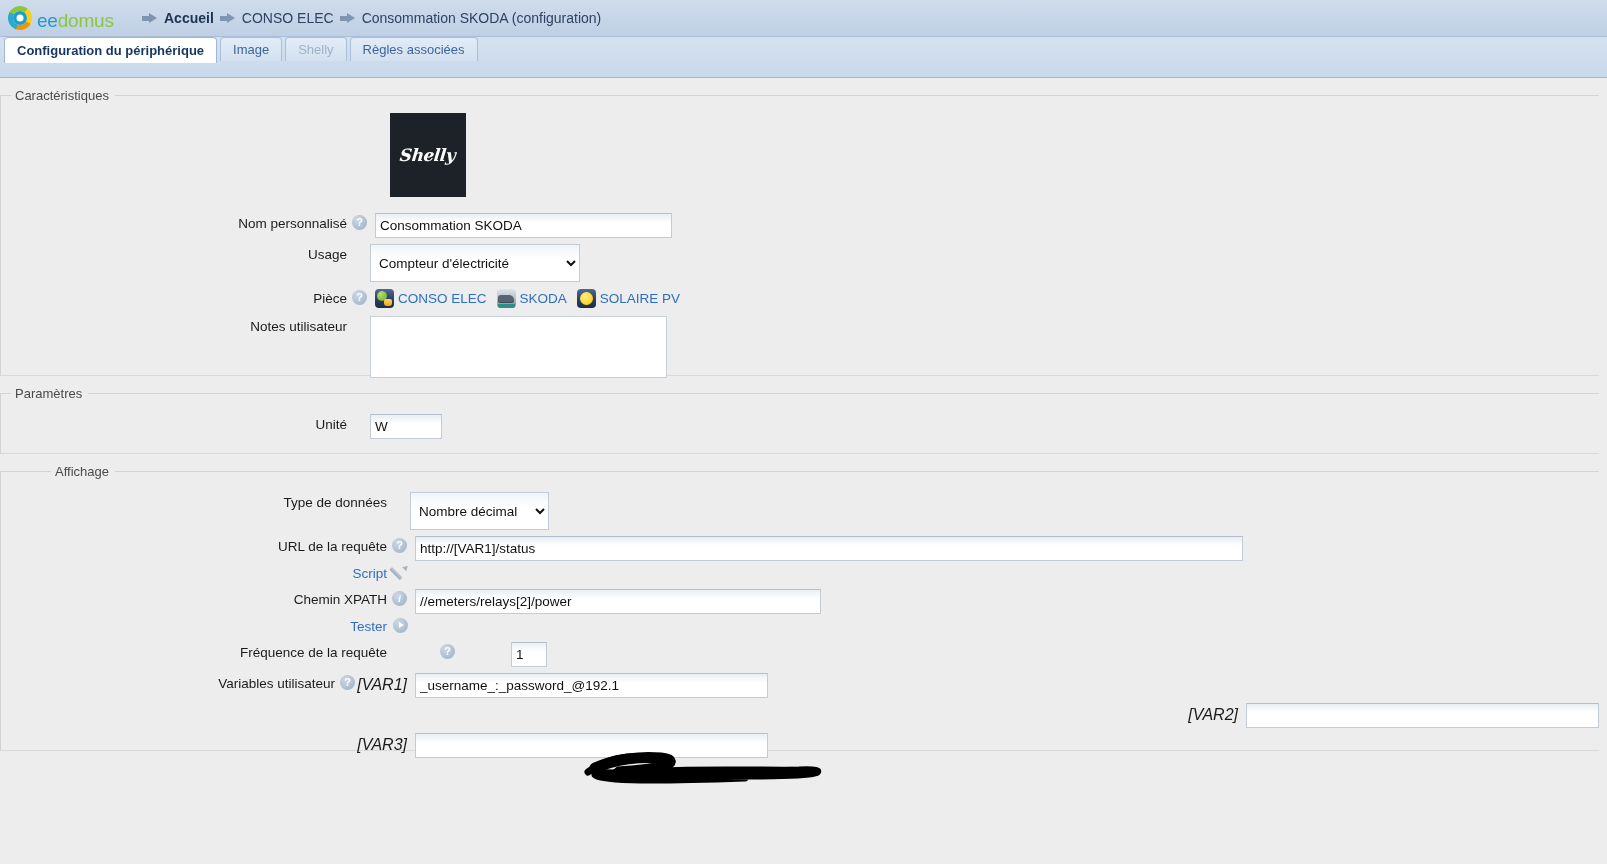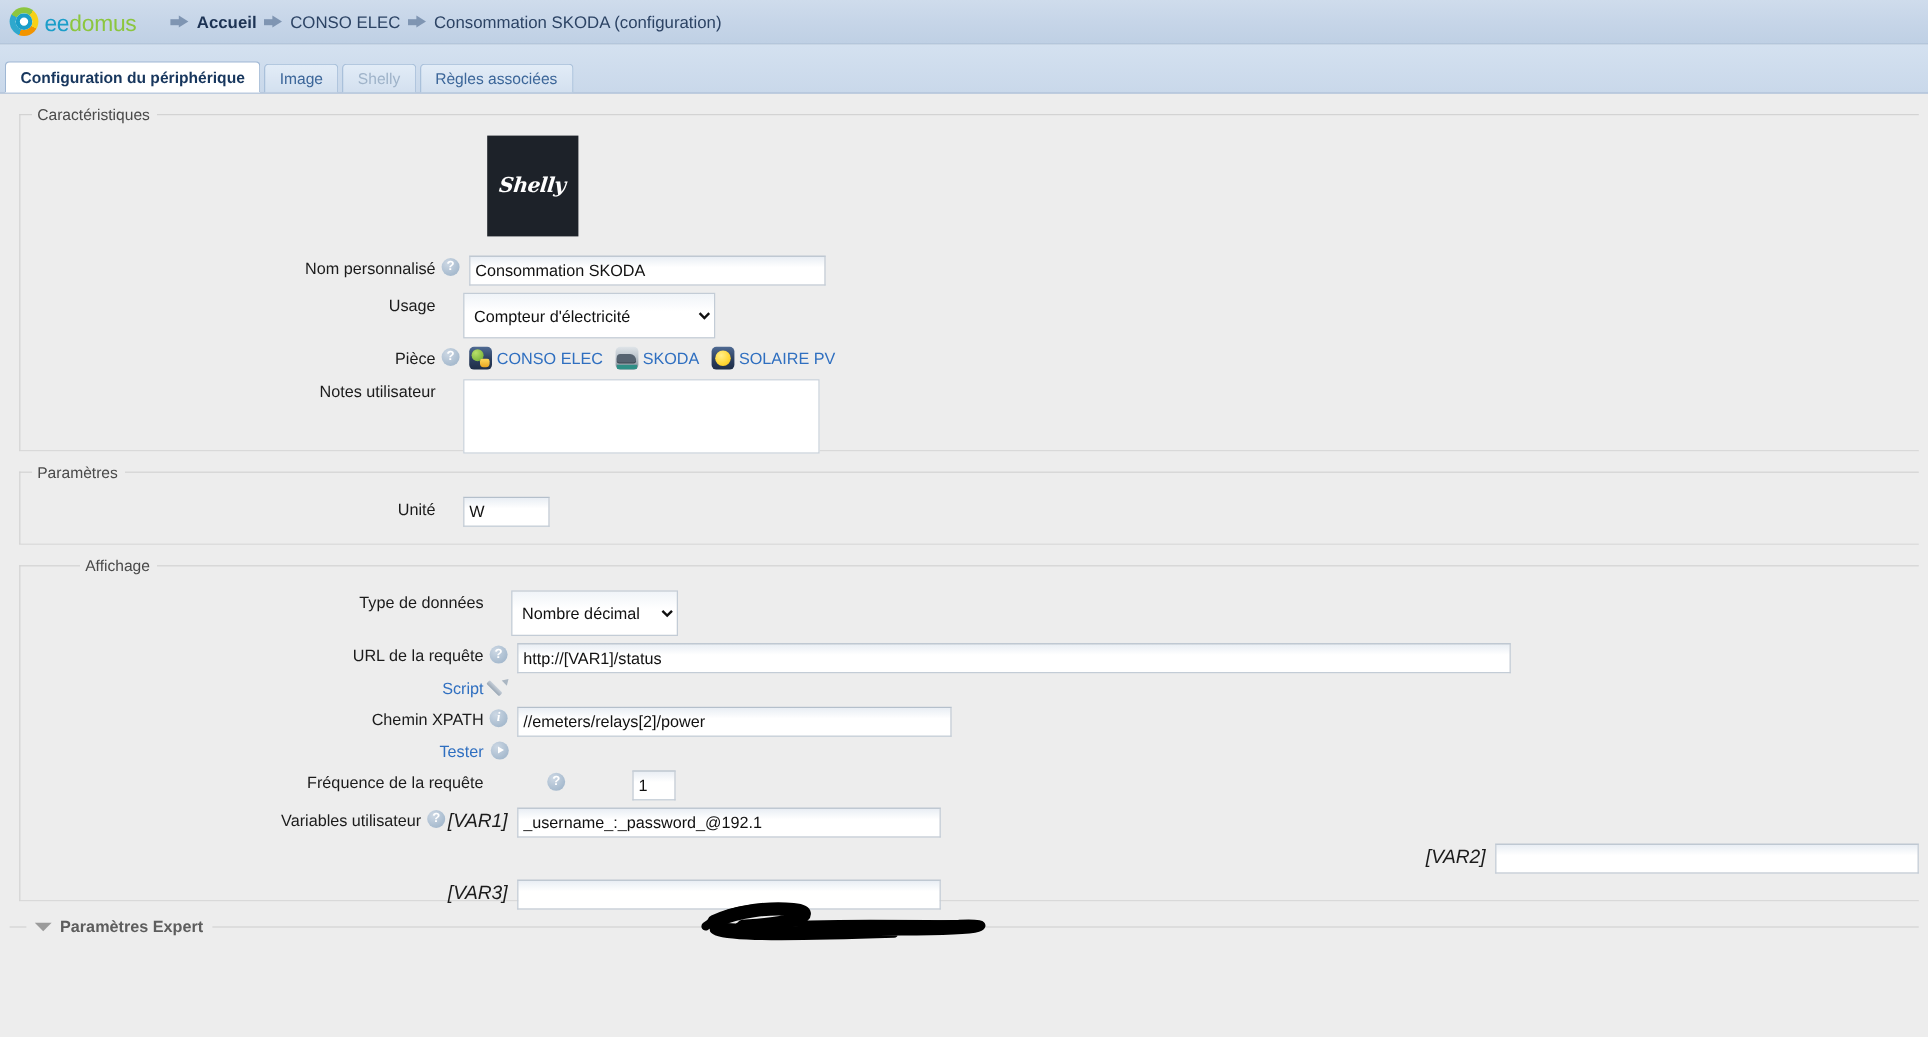--- a/index.html
+++ b/index.html
@@ -105,21 +105,21 @@
   }
   .crumb-link.strong { font-weight: bold; color: #1d3354; }
   .crumb-text { color: #2c4364; white-space: nowrap; }
 
   
   .tabbar {
     height: 41px;
     background: linear-gradient(to bottom, #d4e1f0 0%, #c9d8ea 100%);
     border-bottom: 1px solid #9fb7d4;
     display: flex;
-    align-items: flex-end;
+    align-items: flex-start;
     padding-left: 4px;
     box-sizing: border-box;
   }
   .tab {
     height: 24px;
     line-height: 23px;
     padding: 0 12px;
     margin-right: 3px;
     font-size: 13px;
     color: #3c6699;
@@ -144,21 +144,21 @@
   .tab.disabled {
     color: #9fb3c9;
     cursor: default;
   }
 
   
   .content {
     padding: 0;
   }
   fieldset.group {
-    margin: 10px 8px 0 16px;
+    margin: 10px 8px 0 0;
     border: 1px solid #d3d3d3;
     border-right: none;
     border-bottom-color: #d9d9d9;
     padding: 0 0 10px 0;
     background: transparent;
     box-sizing: border-box;
   }
   fieldset.group > legend {
     font-size: 13px;
     color: #4a4a4a;
@@ -567,21 +567,21 @@
       <div class="row-label">
         <a class="action-link">Script</a>
       </div>
       <span class="pencil-ico"></span>
     </div>
 
     <div class="row" style="margin-top:8px;">
       <div class="row-label">Chemin XPATH</div>
       <span class="ico info">i</span>
       <div class="row-field">
-        <input class="txt" style="width: 362px;" value="//emeters/relays[2]/power">
+        <input class="txt" style="width: 406px;" value="//emeters/relays[2]/power">
       </div>
     </div>
 
     <div class="row action-row">
       <div class="row-label">
         <a class="action-link">Tester</a>
       </div>
       <span class="play-ico"></span>
     </div>
 
@@ -624,19 +624,13 @@
   <svg class="scribble" style="left:575px; top:652px;" width="250" height="50" viewBox="0 0 250 50">
     <path d="M13,32 C28,20 50,15 72,17 C86,18 92,22 86,25 C78,29 58,30 46,31
              C38,32 36,35 46,36 C66,38 100,34 128,33 C160,32 196,31 224,30
              C240,29 247,31 240,33 C230,36 200,36 176,36 C150,36 120,37 96,36
              C72,35 52,34 38,33 C24,32 16,34 22,36 C30,39 54,40 76,40
              C104,40 140,39 170,38" fill="none" stroke="#000000" stroke-width="7" stroke-linecap="round" stroke-linejoin="round"></path>
     <path d="M20,28 C40,19 66,16 86,18 C98,19 98,23 88,26 C76,30 56,31 44,32" fill="none" stroke="#000000" stroke-width="11" stroke-linecap="round"></path>
     <path d="M30,34 C60,30 110,29 150,29 C190,29 226,29 242,30" fill="none" stroke="#000000" stroke-width="5" stroke-linecap="round"></path>
   </svg>
 
-  <div class="expert">
-    <span class="expert-dash"></span>
-    <span class="expert-tri"></span>
-    <span>Paramètres Expert</span>
-    <span class="expert-rule"></span>
-  </div>
 </div>
 
 </body></html>

